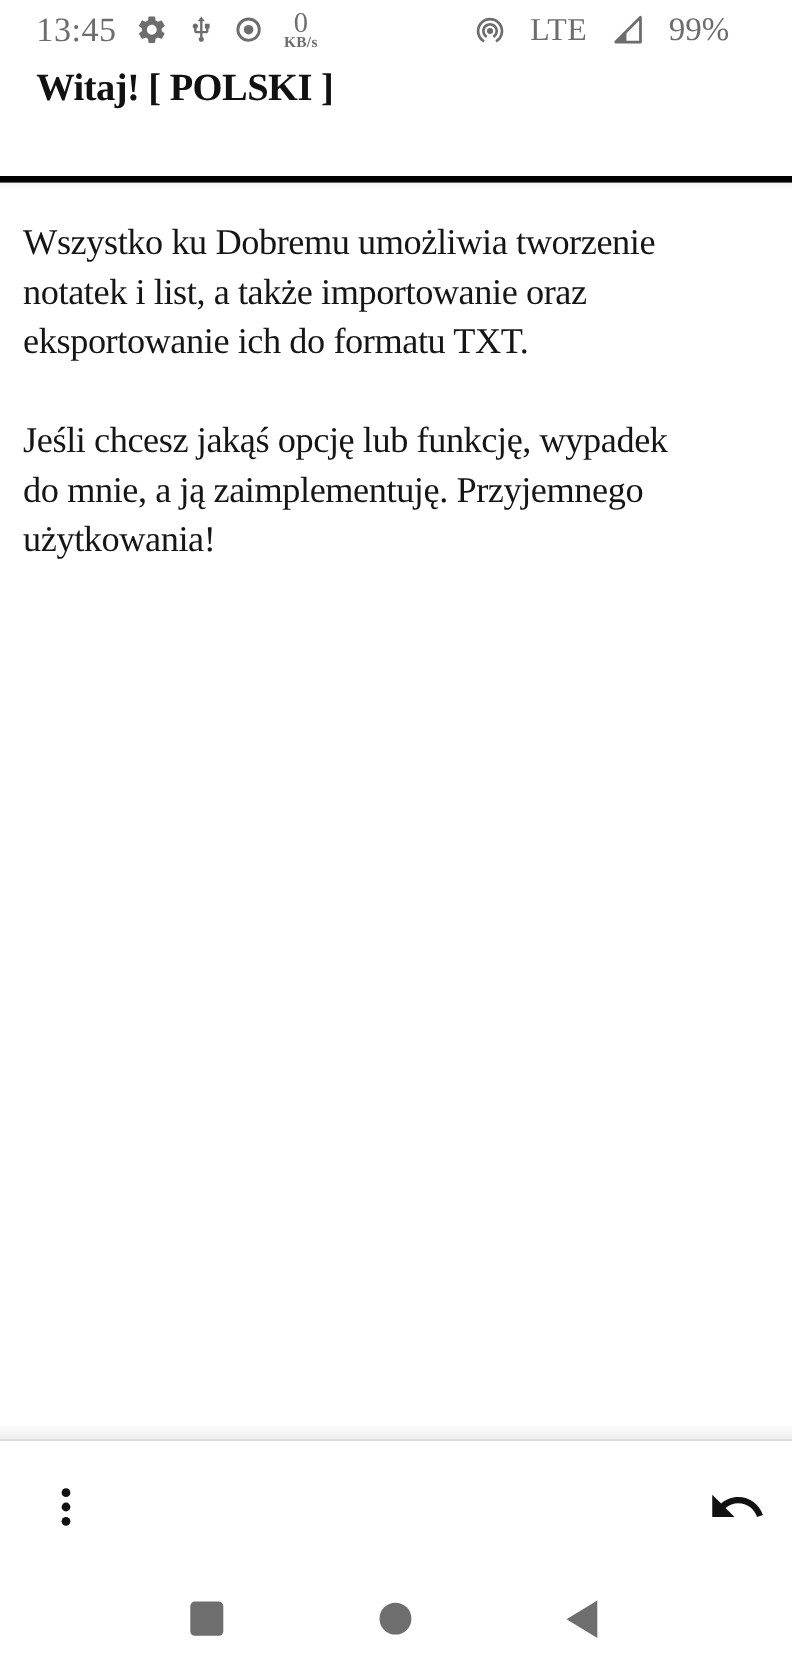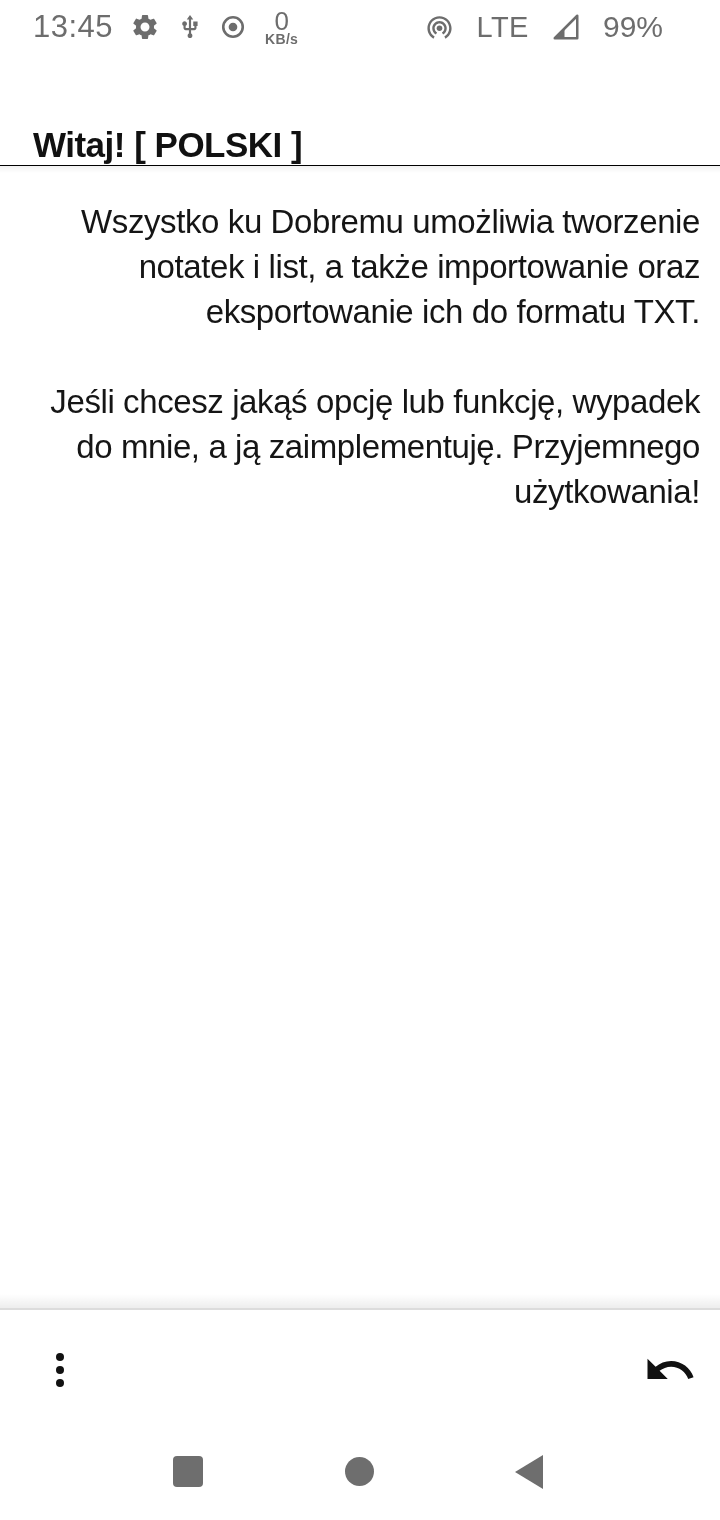--- a/index.html
+++ b/index.html
@@ -2,21 +2,21 @@
 <html><head>
 <meta charset="utf-8">
 <style>
   * { margin: 0; padding: 0; box-sizing: border-box; }
   html, body { background: #888; }
   .phone {
     position: relative;
     width: 720px; height: 1520px;
     margin: 0 auto;
     background: #ffffff;
-    font-family: Liberation Sans, sans-serif;
+    font-family: Liberation Serif, serif;
     display: flex; flex-direction: column;
     overflow: hidden;
   }
 
   
   .statusbar {
     height: 54px; flex: none;
     display: flex; align-items: center; justify-content: space-between;
     padding: 0 57px 0 33px;
     color: #6d6d6d;
@@ -27,39 +27,38 @@
   .sb-net { font-size: 29px; letter-spacing: 0.5px; }
   .sb-batt { font-size: 30px; }
   .sb-icon { display: block; }
   .kbps { display: flex; flex-direction: column; align-items: center; margin-left: 2px; }
   .kbps-val { font-size: 26px; line-height: 24px; }
   .kbps-unit { font-size: 14px; font-weight: 700; line-height: 13px; letter-spacing: 0.3px; }
 
   
   .titlebar {
     height: 112px; flex: none;
-    display: flex; align-items: flex-end;
+    display: flex; align-items: flex-start;
     padding: 6px 30px 0 33px;
-    border-bottom: 1px solid #000000;
+    border-bottom: 6px solid #000000;
   }
   .page-title {
     font-size: 35px; font-weight: 700; letter-spacing: -0.5px;
     color: #111111;
   }
   .header-shadow {
     height: 7px; flex: none;
     background: linear-gradient(to bottom, rgba(0,0,0,0.055), rgba(0,0,0,0));
   }
 
   
   .content {
     flex: 1 1 auto;
     padding: 26px 20px 0 21px;
     overflow: hidden;
-    text-align: right;
   }
   .content p {
     white-space: pre;
     font-size: 33px; line-height: 45px;
     letter-spacing: -0.4px;
     color: #151515;
     margin-bottom: 45px;
   }
 
   

